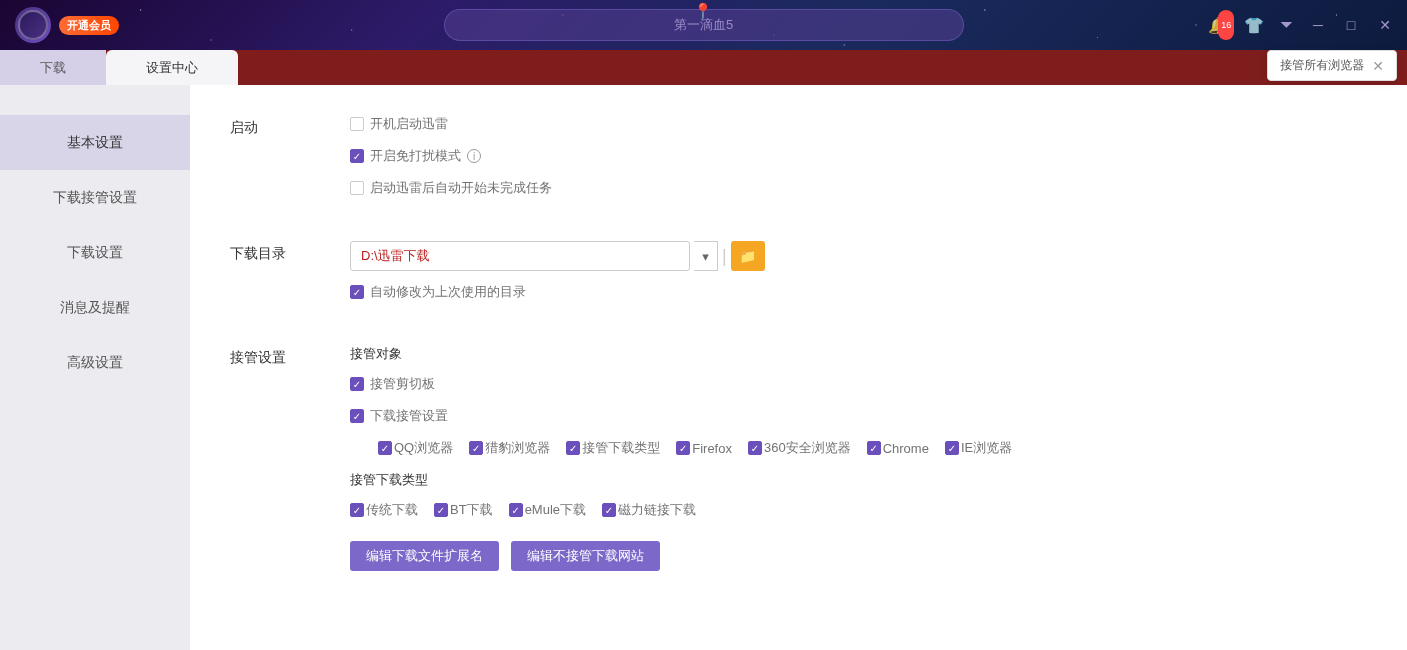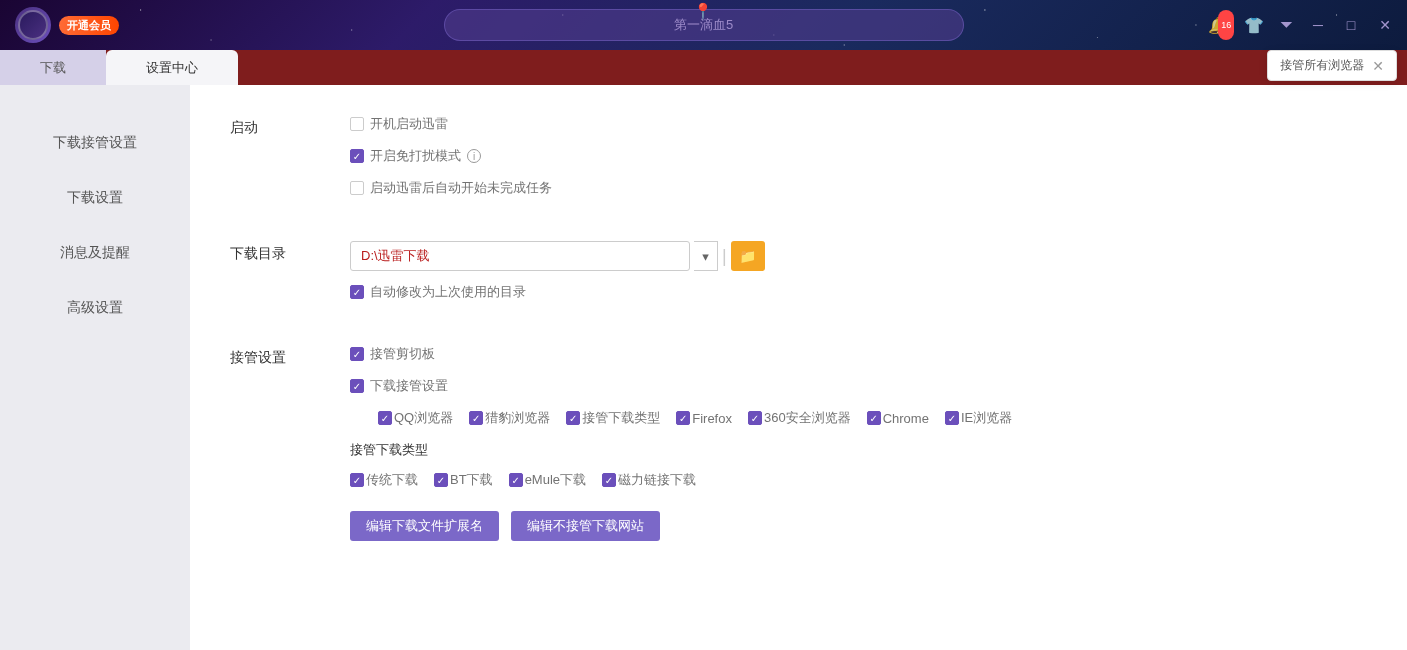--- a/index.html
+++ b/index.html
@@ -411,20 +411,23 @@
 </div>
 
 <div class="notification-bar">
   <span>接管所有浏览器</span>
   <span class="notification-close">✕</span>
 </div>
 
 <div class="main-container">
 
   <div class="sidebar">
+    <div class="sidebar-item active">
+      <span>基本设置</span>
+    </div>
     <div class="sidebar-item">
       <span>下载接管设置</span>
     </div>
     <div class="sidebar-item">
       <span>下载设置</span>
     </div>
     <div class="sidebar-item">
       <span>消息及提醒</span>
     </div>
     <div class="sidebar-item">
@@ -465,20 +468,21 @@
         <div class="checkbox-row">
           <div class="checkbox checked"></div>
           <span class="checkbox-label">自动修改为上次使用的目录</span>
         </div>
       </div>
     </div>
 
     <div class="setting-row">
       <div class="setting-label">接管设置</div>
       <div class="setting-content">
+        <div class="section-title">接管对象</div>
 
         <div class="checkbox-row">
           <div class="checkbox checked"></div>
           <span class="checkbox-label">接管剪切板</span>
         </div>
 
         <div class="checkbox-row">
           <div class="checkbox checked"></div>
           <span class="checkbox-label">下载接管设置</span>
         </div>

